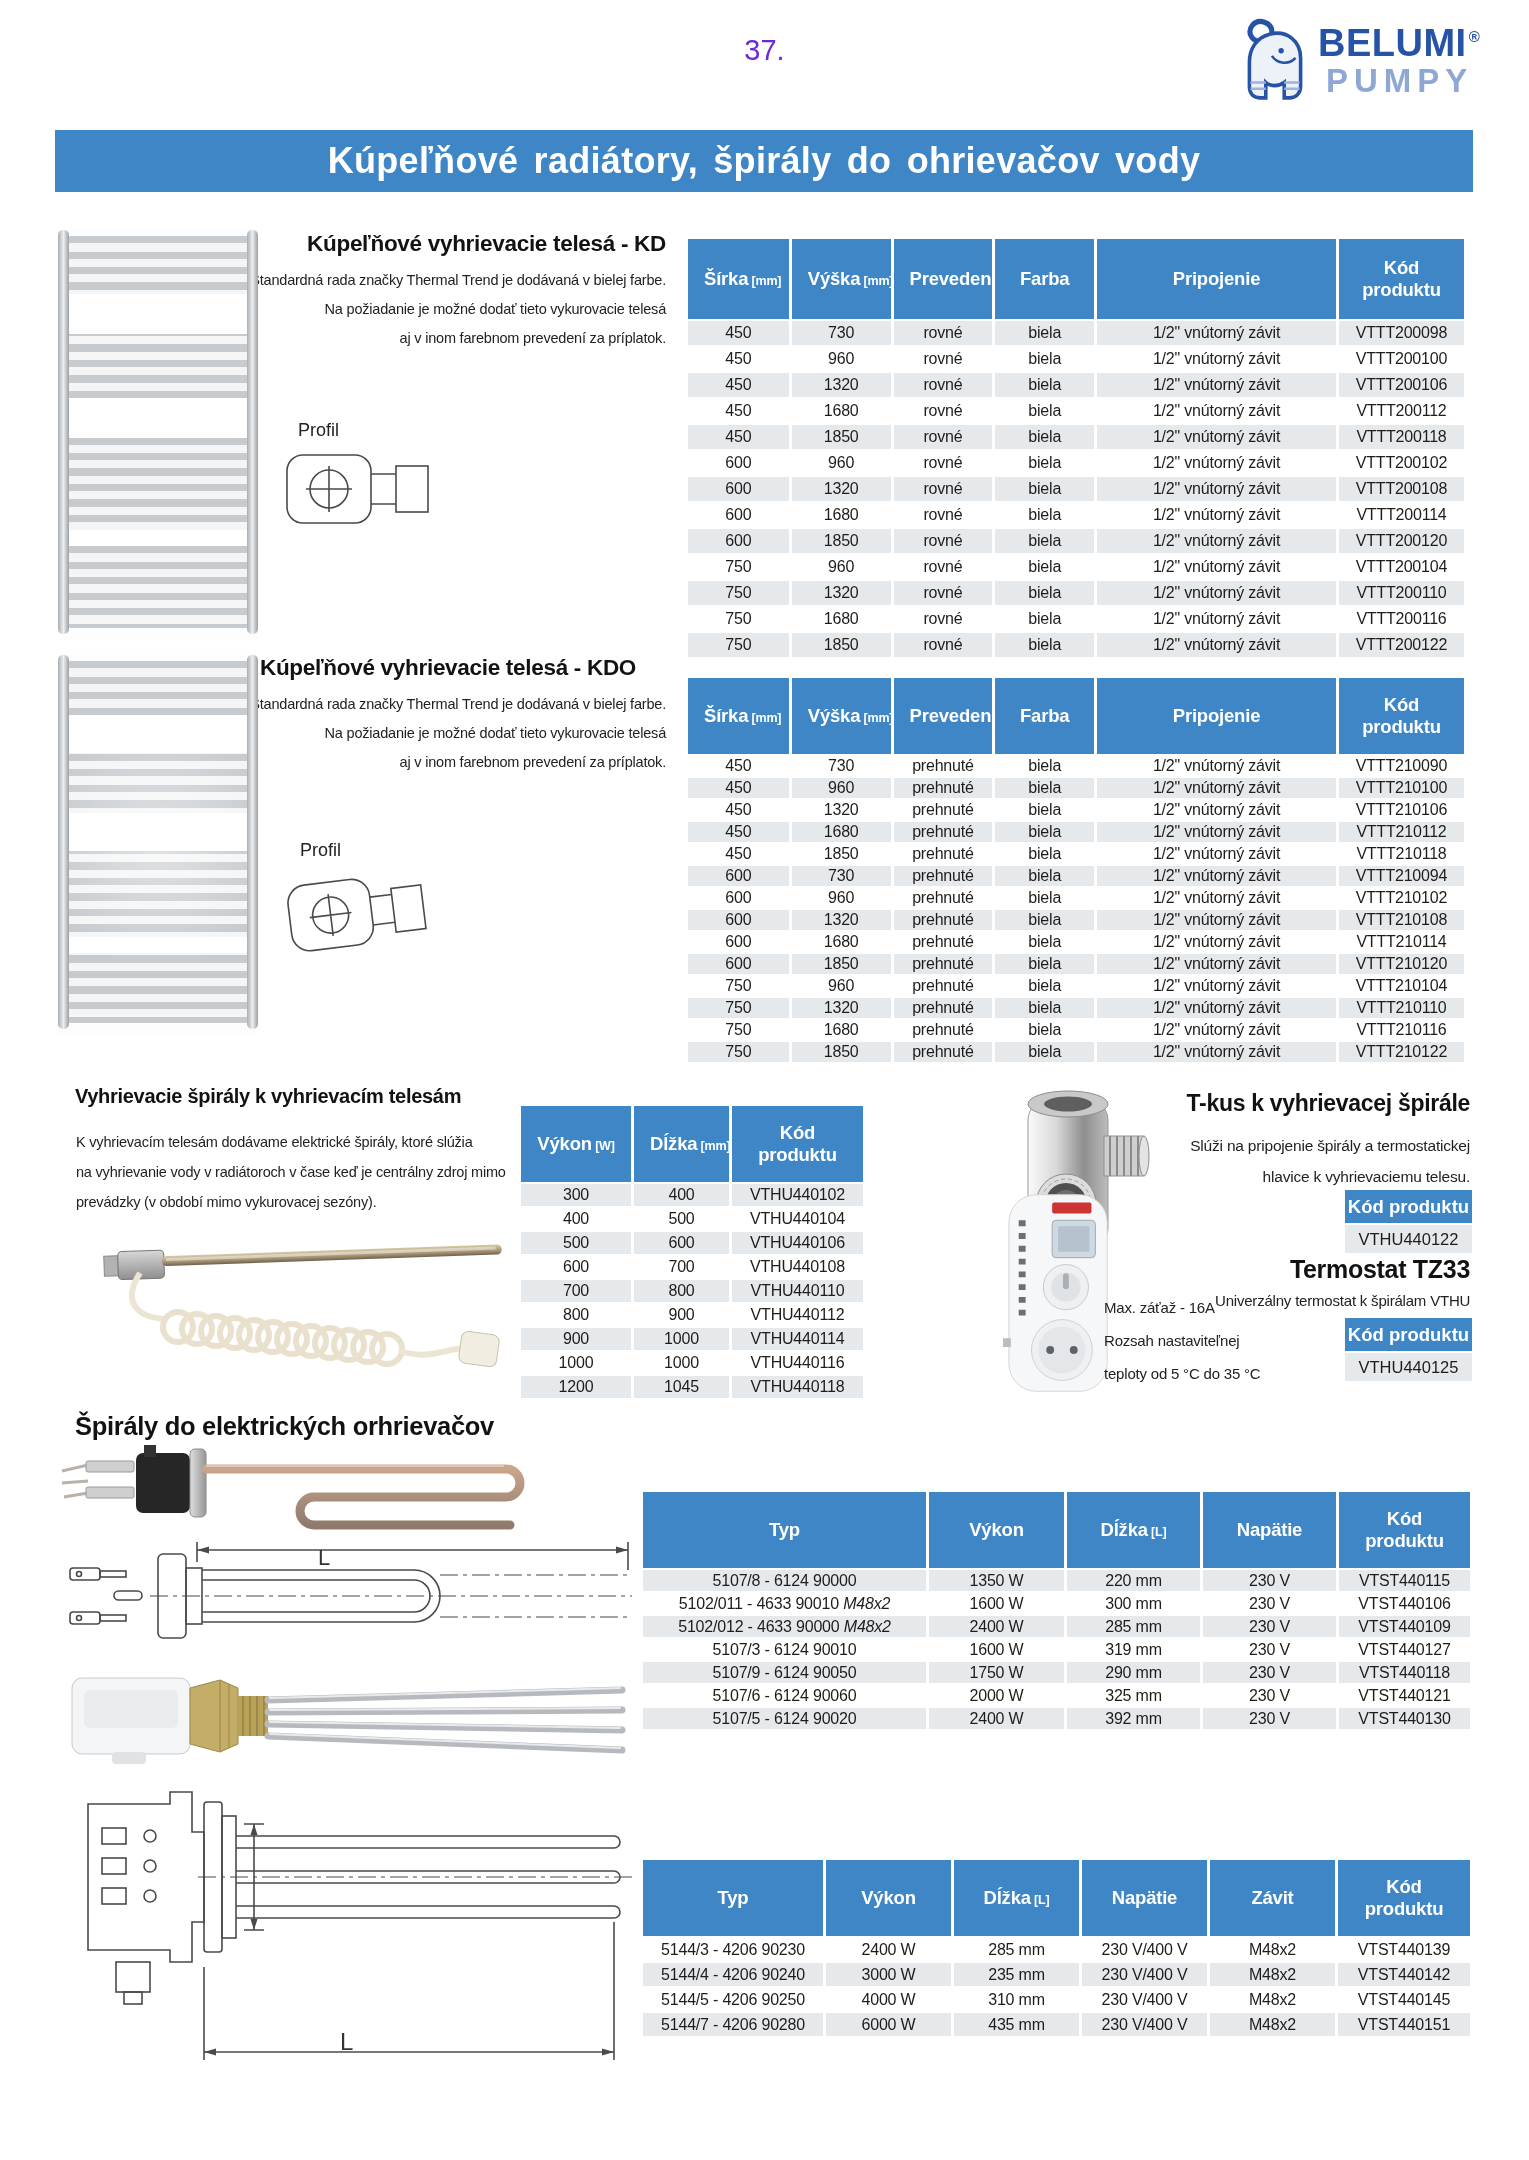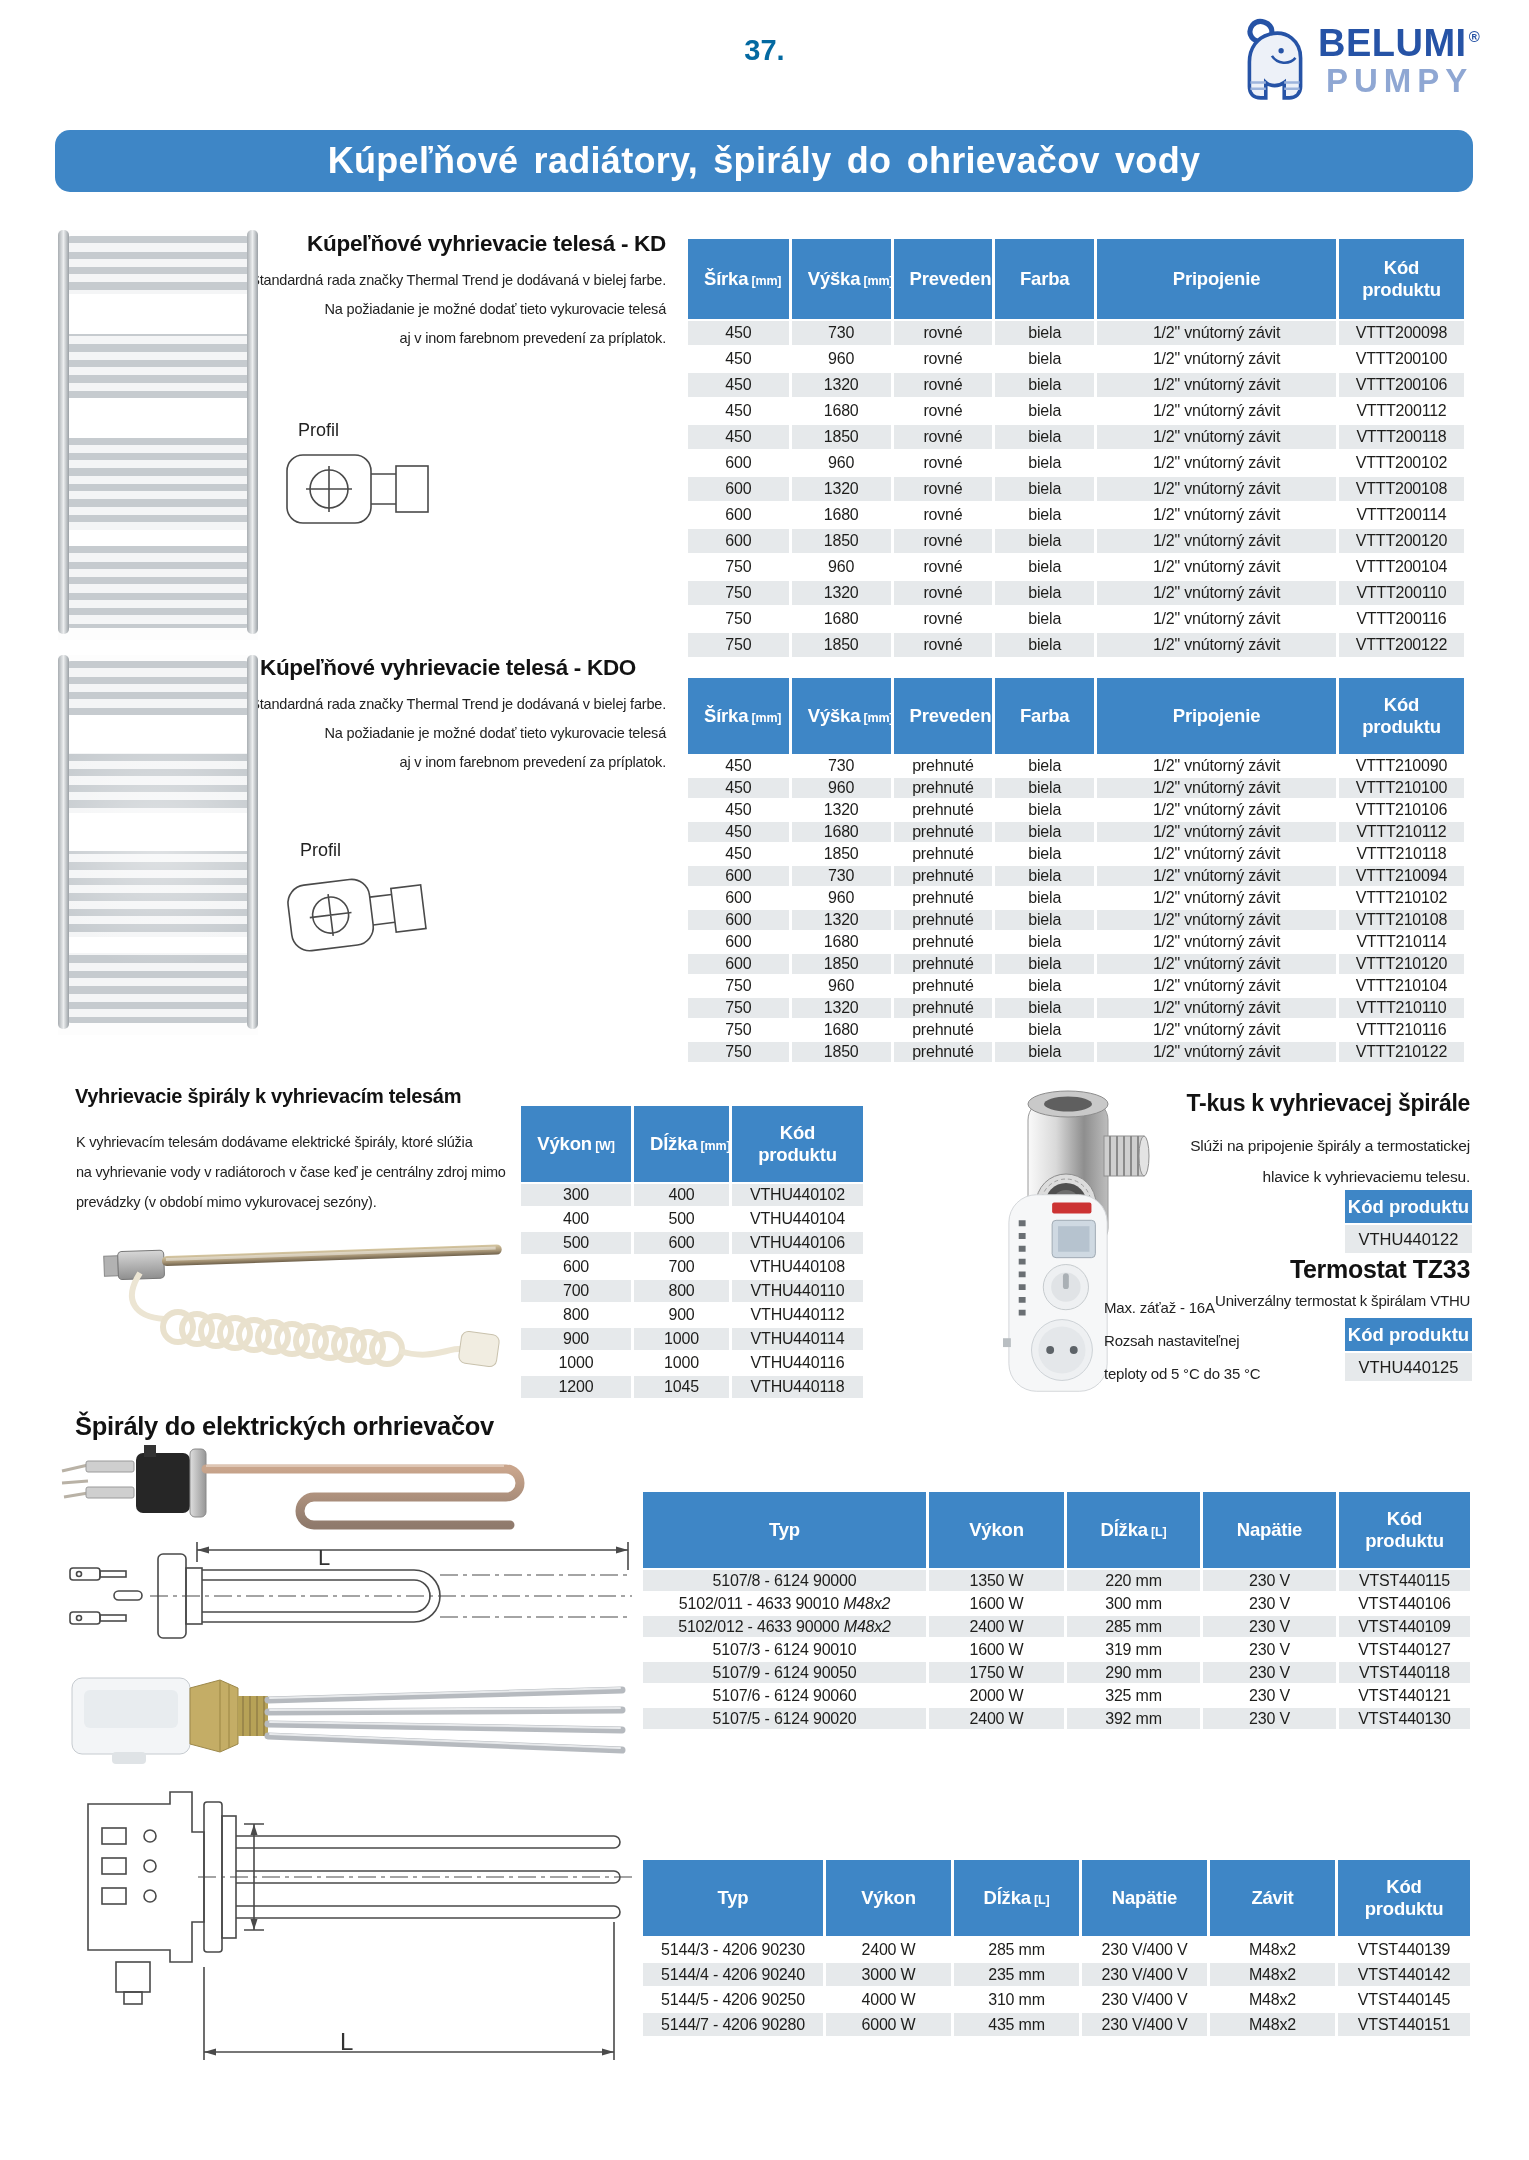--- a/index.html
+++ b/index.html
@@ -1,29 +1,29 @@
 <!DOCTYPE html>
 <html><head>
 <meta charset="utf-8">
 <style>
   html,body{margin:0;padding:0;background:#fff;}
   .page{position:relative;width:1529px;height:2160px;background:#fff;overflow:hidden;
         font-family:"Liberation Sans",sans-serif;color:#1d1d1b;}
   .abs{position:absolute;}
   .nowrap{white-space:nowrap;}
   
-  .page-number{left:0;right:0;top:34px;text-align:center;font-size:29px;font-weight:bold;color:#0369a1;}
+  .page-number{left:0;right:0;top:34px;text-align:center;font-size:29px;font-weight:normal;color:#6d28d9;}
   .logo{left:1238px;top:14px;width:256px;height:92px;display:flex;align-items:center;}
   .logo-text{margin-left:6px;line-height:1;}
   .logo-l1{font-size:38px;font-weight:bold;color:#2653a6;letter-spacing:.5px;}
   .logo-l1 .reg{font-size:15px;vertical-align:super;margin-left:2px;}
   .logo-l2{font-size:33px;font-weight:bold;color:#8fa7d3;letter-spacing:6px;margin-top:2px;margin-left:8px;}
   .banner{left:55px;top:130px;width:1418px;height:62px;background:#3e86c6;color:#fff;
           display:flex;align-items:center;justify-content:center;font-size:36px;font-weight:bold;
-          letter-spacing:.3px;word-spacing:5px;border-radius:15px;}
+          letter-spacing:.3px;word-spacing:5px;}
   
   .sec-title{font-weight:bold;font-size:22.5px;letter-spacing:-.3px;color:#121212;}
   .ra{text-align:right;}
   .desc{font-size:14.5px;line-height:29px;color:#222;letter-spacing:-.2px;}
   .desc div{white-space:nowrap;}
   .profil{font-size:18px;color:#222;}
   
   .tblwrap table{width:100%;}
   .ctable{border-collapse:separate;border-spacing:3px 2px;table-layout:fixed;}
   .ctable th{background:#3e86c6;color:#fff;font-weight:bold;font-size:18.5px;height:var(--thh,46px);

